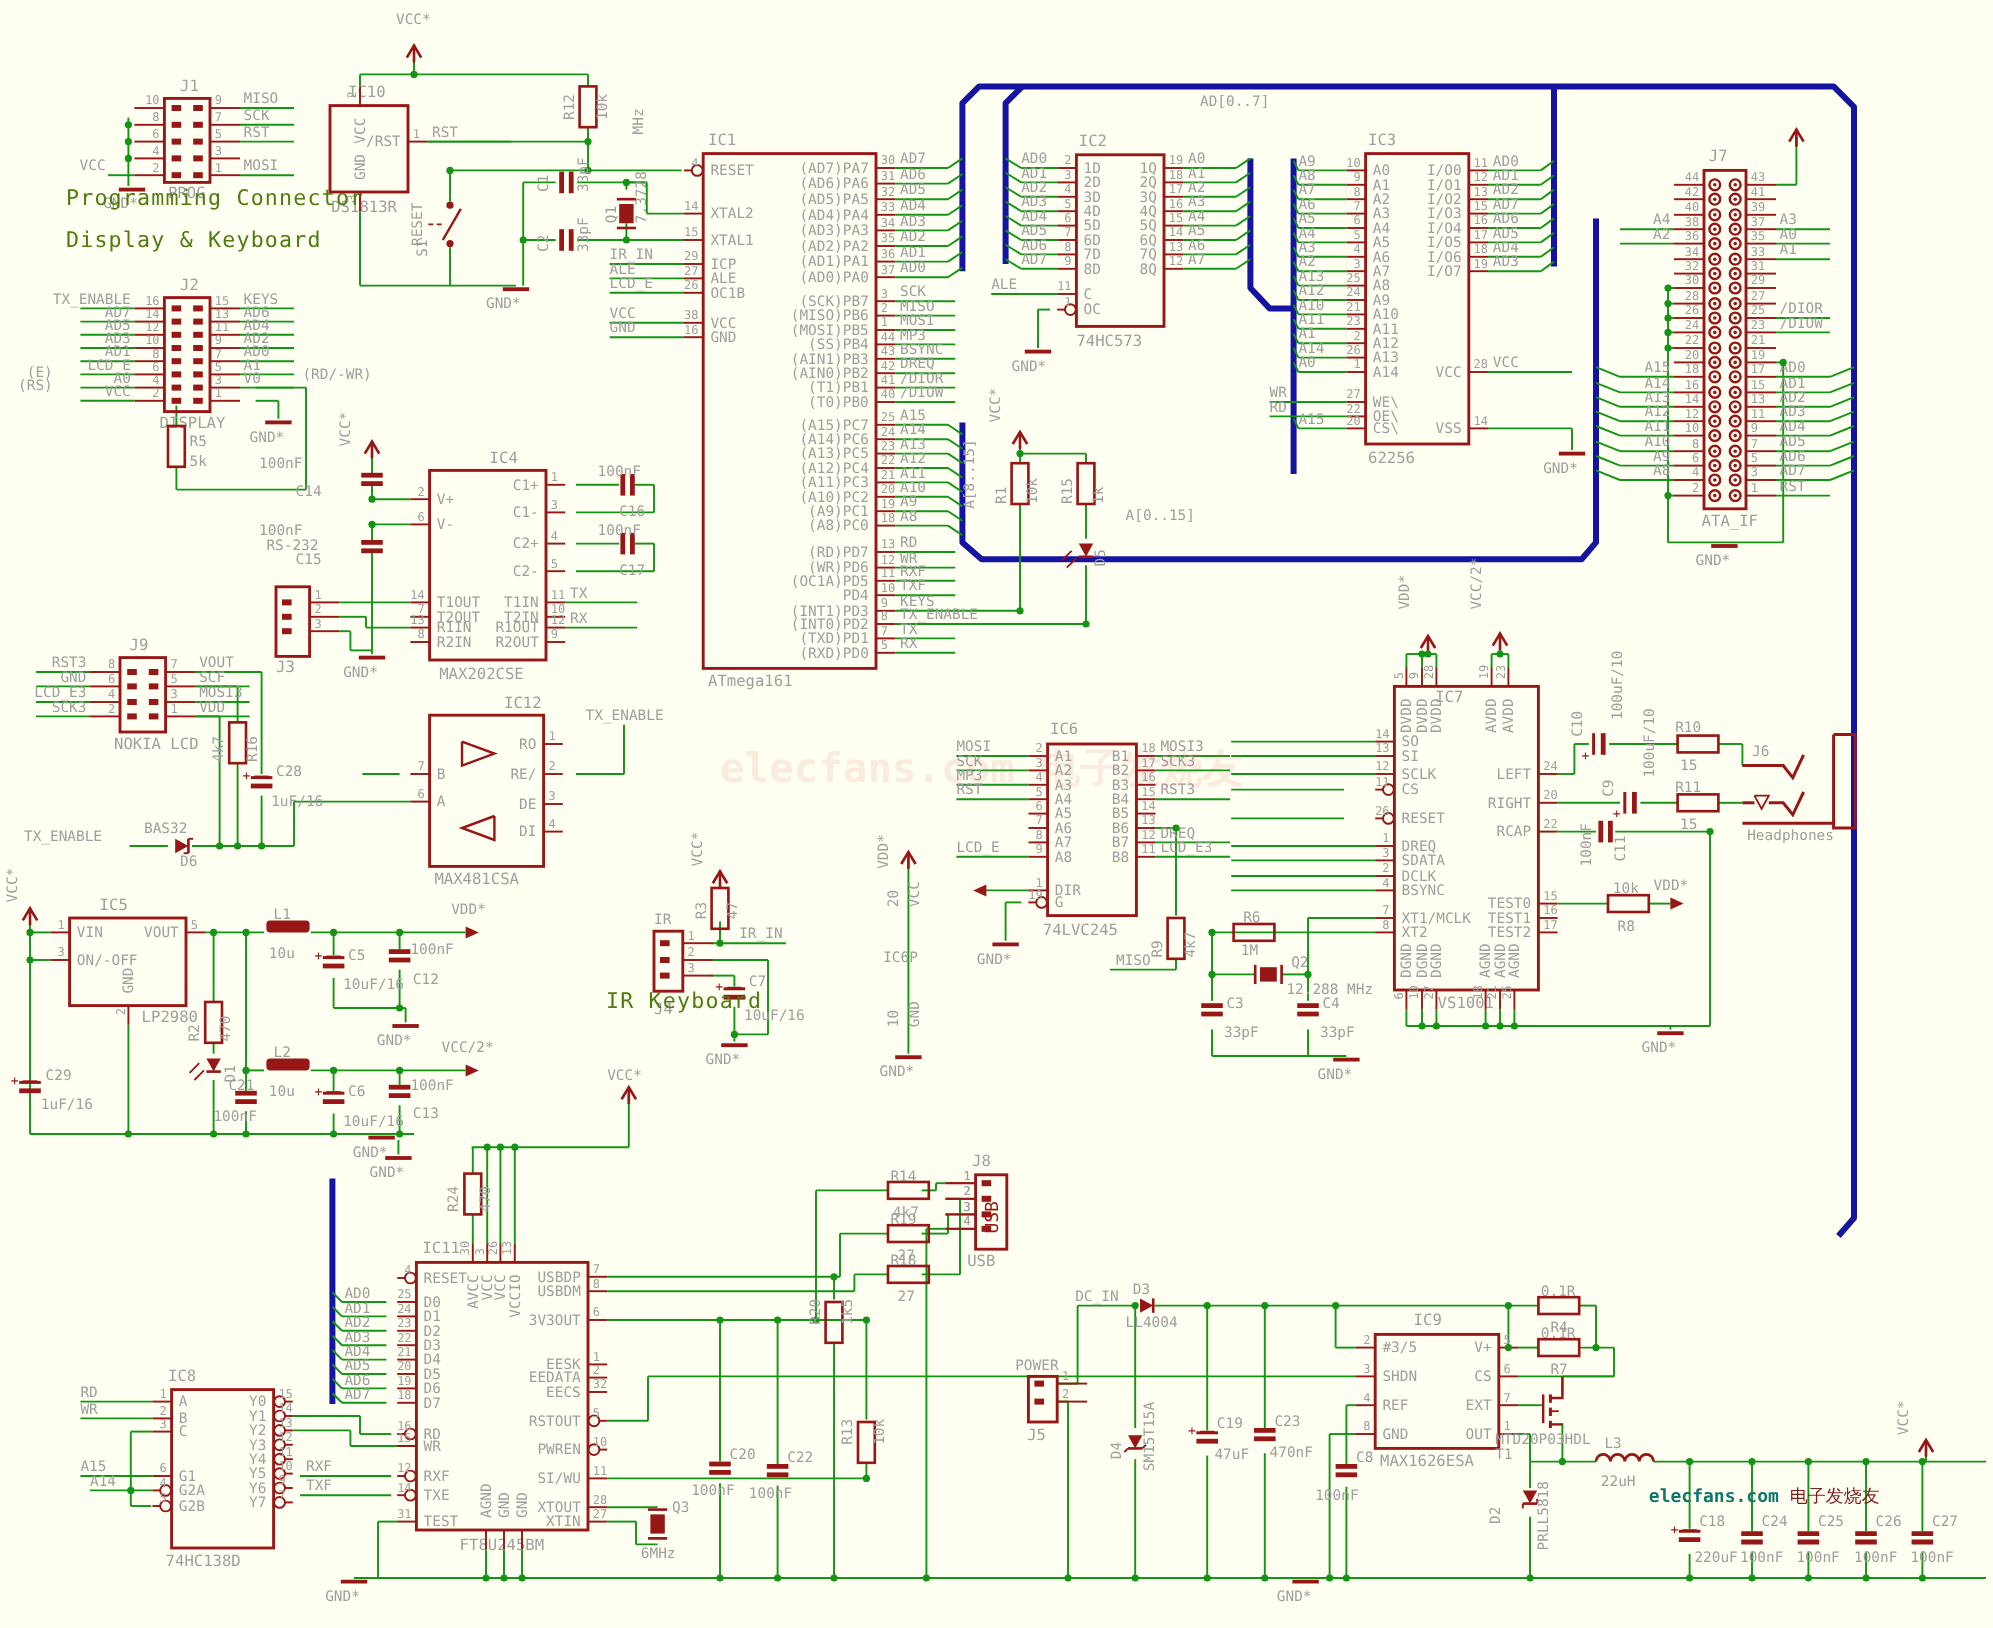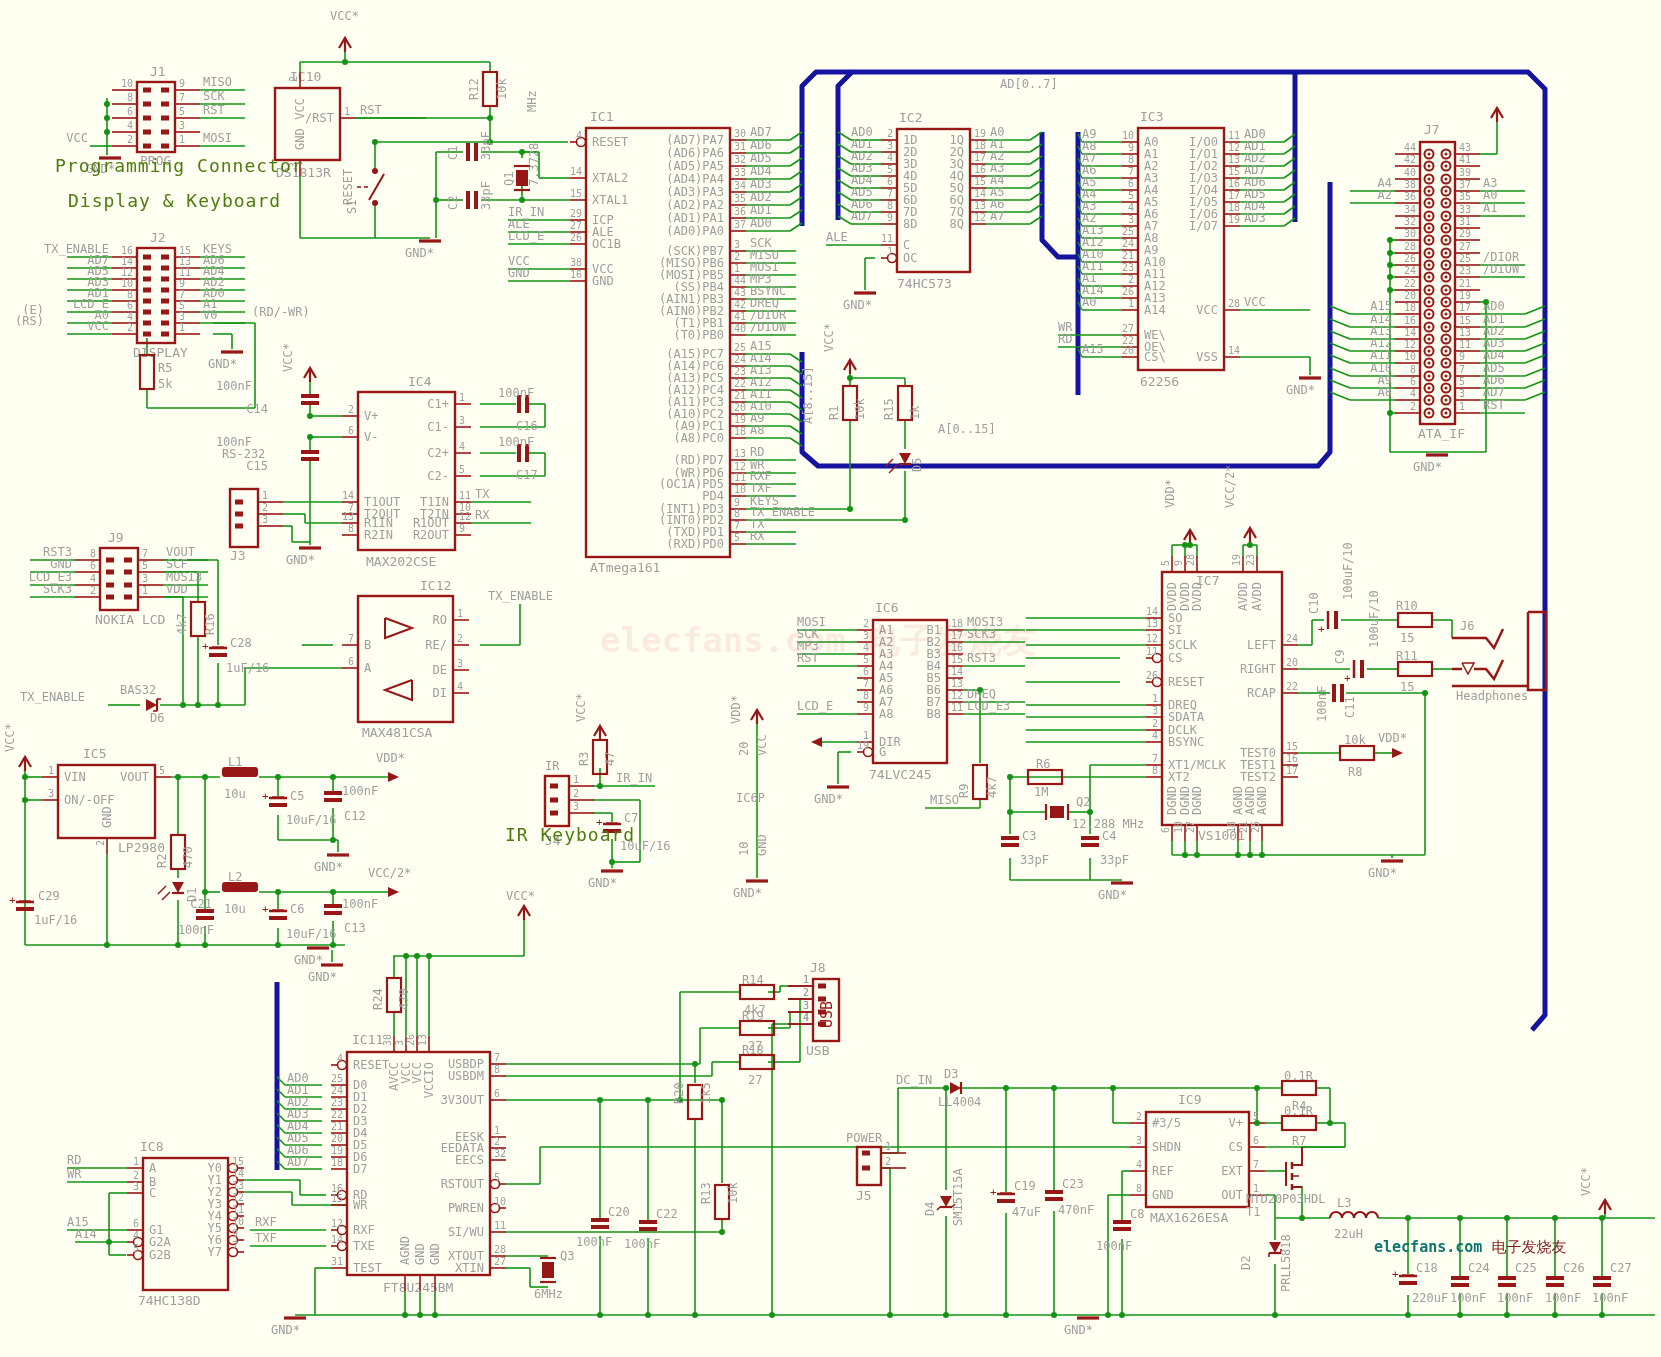--- a/index.html
+++ b/index.html
@@ -2211,17 +2211,17 @@
       <text x="1468" y="1272" fill="#9e9e9e" font-size="12">C24</text>
       <text x="1450" y="1302" fill="#9e9e9e" font-size="12">100nF</text>
       <text x="1515" y="1272" fill="#9e9e9e" font-size="12">C25</text>
       <text x="1497" y="1302" fill="#9e9e9e" font-size="12">100nF</text>
       <text x="1563" y="1272" fill="#9e9e9e" font-size="12">C26</text>
       <text x="1545" y="1302" fill="#9e9e9e" font-size="12">100nF</text>
       <text x="1610" y="1272" fill="#9e9e9e" font-size="12">C27</text>
       <text x="1592" y="1302" fill="#9e9e9e" font-size="12">100nF</text>
     </svg>
   <div class="title-txt" id="tt1" style="left: 55px; top: 155px;">Programming Connector</div>
-  <div class="title-txt" id="tt2" style="left: 68px; top: 190px;">Display &amp; Keyboard</div>
+  <div class="title-txt" id="tt2" style="left: 55px; top: 190px;">Display &amp; Keyboard</div>
   <div class="title-txt" id="tt3" style="left: 505px; top: 824px;">IR Keyboard</div>
   <div id="wmfaint">elecfans.com 电子发烧友</div>
   <div id="wm" style="left: 1374px; top: 1238px;"><span class="brand">elecfans.com</span><span class="cn"> 电子发烧友</span></div>
 </div>
 
 </body></html>

